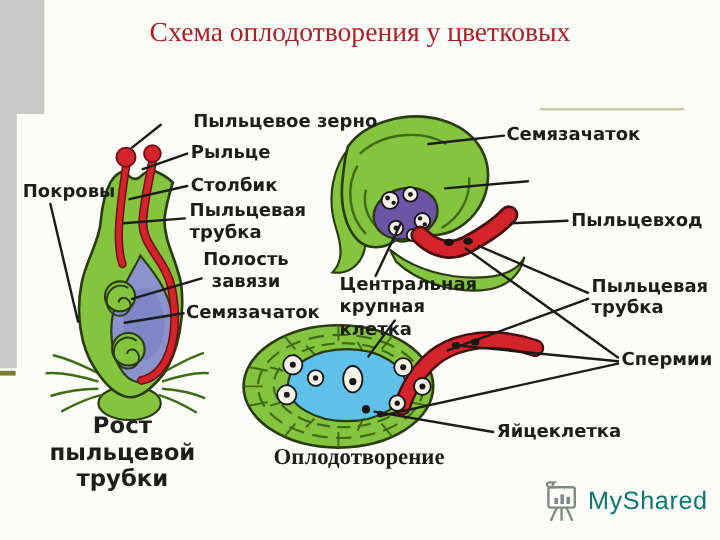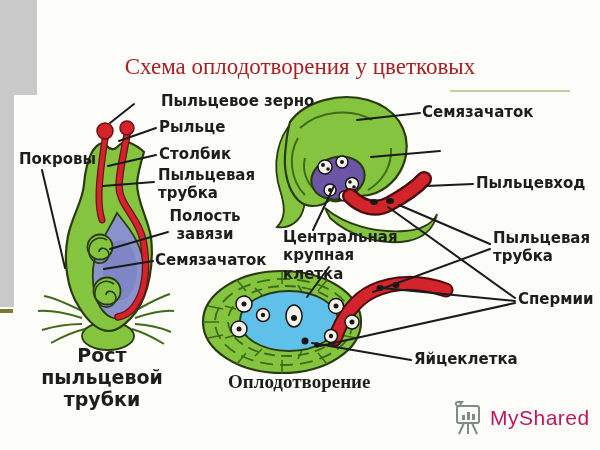--- a/index.html
+++ b/index.html
@@ -11,40 +11,40 @@
   
   .gray-a{position:absolute;left:0;top:0;width:37px;height:95px;background:#c9c9c9;}
   .gray-b{position:absolute;left:0;top:95px;width:14px;height:212px;background:#c9c9c9;}
   .olive-dash{position:absolute;left:0;top:309px;width:13px;height:4px;background:#7b7b34;}
   .top-rule{position:absolute;left:450px;top:90px;width:120px;height:2px;background:#c9c9a4;}
 
   .title{
     position:absolute;left:50px;top:11px;width:500px;
     text-align:center;color:#a82025;
     font-family:"Liberation Serif",serif;
-    font-size:23px;line-height:1.35;font-weight:normal;margin-top:40px;
+    font-size:23px;line-height:1.35;font-weight:normal;
   }
 
   .art{position:absolute;left:0;top:0;}
 
   .lbl{
     position:absolute;color:#1d1d1b;font-size:15px;font-weight:bold;
     line-height:1.22;white-space:nowrap;
   }
   .wrap{white-space:normal;}
   .c{text-align:center;}
   .cap{
     position:absolute;color:#1d1d1b;font-size:19px;font-weight:bold;
     line-height:1.15;
     text-align:center;
   }
 
   .watermark{
     position:absolute;left:452px;top:399px;width:140px;height:38px;
-    display:flex;align-items:center;gap:6px;color:#be185d;
+    display:flex;align-items:center;gap:6px;color:#0f766e;
   }
   .watermark .wm-text{
     font-family:"Liberation Sans",sans-serif;font-size:21px;letter-spacing:0.5px;
   }
 
   
   .grn{fill:#85c43e;stroke:#2a3b10;stroke-width:1.8;}
   .ln{fill:none;stroke:#2a3b10;stroke-width:1.6;}
   .ctr{fill:none;stroke:#3f6b16;stroke-width:2;}
   .leader{fill:none;stroke:#1b1b1b;stroke-width:2;stroke-linecap:round;}

